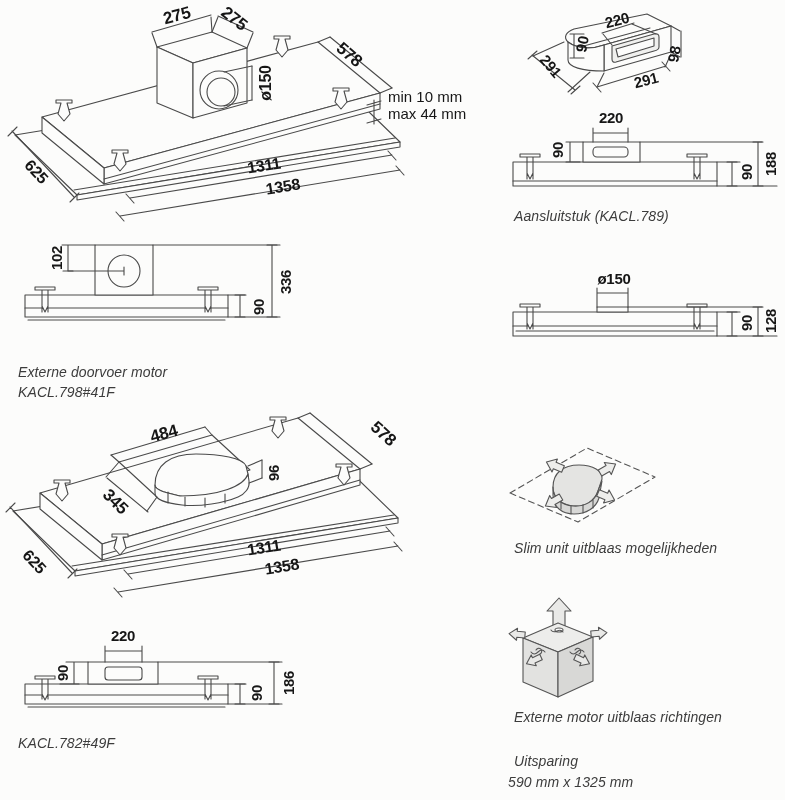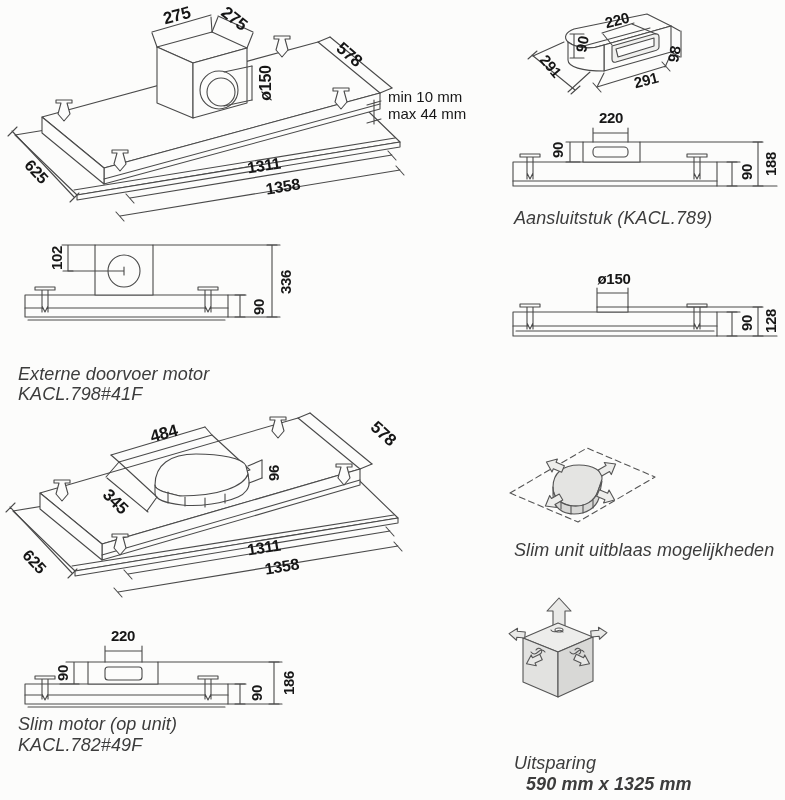--- a/index.html
+++ b/index.html
@@ -7,21 +7,21 @@
        font-family:"Liberation Sans",sans-serif;}
   #canvas{position:absolute;left:0;top:0;width:785px;height:800px;}
   svg{position:absolute;overflow:visible;}
   svg path, svg line, svg rect, svg circle, svg ellipse, svg polygon, svg polyline{
     vector-effect:non-scaling-stroke;
   }
   .dim{position:absolute;font-weight:bold;font-size:15px;color:#161616;white-space:nowrap;
        transform-origin:center;letter-spacing:-0.3px;}
   .dim-lg{font-size:16px;}
   .mm{position:absolute;font-weight:normal;font-size:15px;color:#161616;white-space:nowrap;}
-  .cap{position:absolute;font-style:italic;font-size:18px;color:#3c3c3c;white-space:nowrap;
+  .cap{position:absolute;font-style:italic;font-size:14px;color:#3c3c3c;white-space:nowrap;
        letter-spacing:0.1px;}
 </style>
 </head>
 <body>
 
 <div id="canvas">
 
   <svg style="left:0;top:0" width="500" height="240" viewBox="0 0 500 240" fill="none" stroke="#4a4a4a" stroke-width="1.1" stroke-linejoin="round" stroke-linecap="round">
 
     <path fill="#fcfcfb" d="M15,135 L338,82 L400,142 L77,195 Z"></path>
@@ -301,18 +301,18 @@
 
   <div class="dim" style="left:123px;top:635px;transform:translate(-50%,-50%);">220</div>
   <div class="dim" style="left:62px;top:673px;transform:translate(-50%,-50%) rotate(-90deg);">90</div>
   <div class="dim" style="left:256px;top:693px;transform:translate(-50%,-50%) rotate(-90deg);">90</div>
   <div class="dim" style="left:288px;top:683px;transform:translate(-50%,-50%) rotate(-90deg);">186</div>
 
   <div class="cap" style="left:514px;top:208px;">Aansluitstuk (KACL.789)</div>
   <div class="cap" style="left:18px;top:364px;">Externe doorvoer motor</div>
   <div class="cap" style="left:18px;top:384px;">KACL.798#41F</div>
   <div class="cap" style="left:514px;top:540px;">Slim unit uitblaas mogelijkheden</div>
-  <div class="cap" style="left:18px;top:714px;">Slim motor (op unit)</div>
   <div class="cap" style="left:18px;top:735px;">KACL.782#49F</div>
+  <div class="cap" style="left:514px;top:709px;">Externe motor uitblaas richtingen</div>
   <div class="cap" style="left:514px;top:753px;">Uitsparing</div>
-  <div class="cap" style="left:526px;top:774px;font-weight:bold;">590 mm x 1325 mm</div>
+  <div class="cap" style="left:508px;top:774px;">590 mm x 1325 mm</div>
 
 </div>
 
 </body></html>

